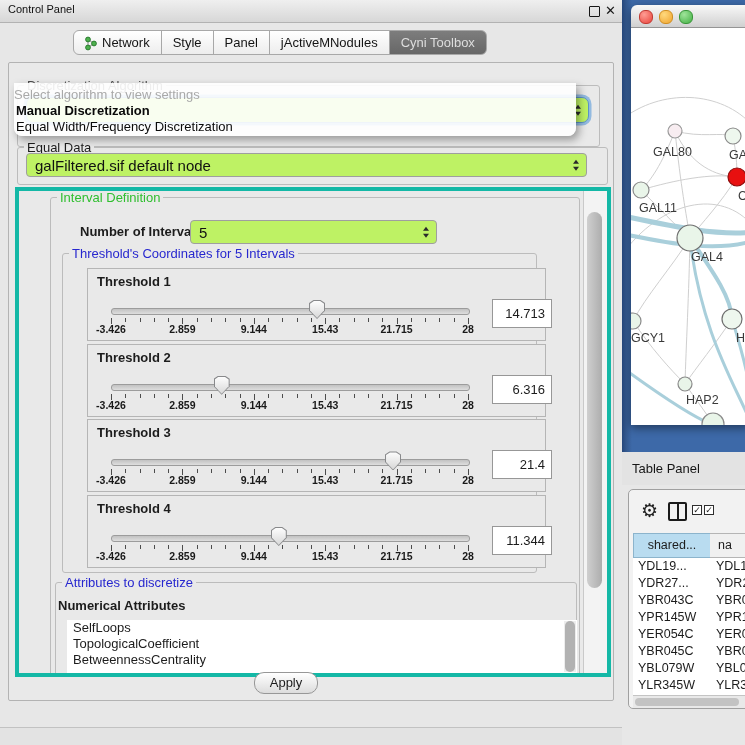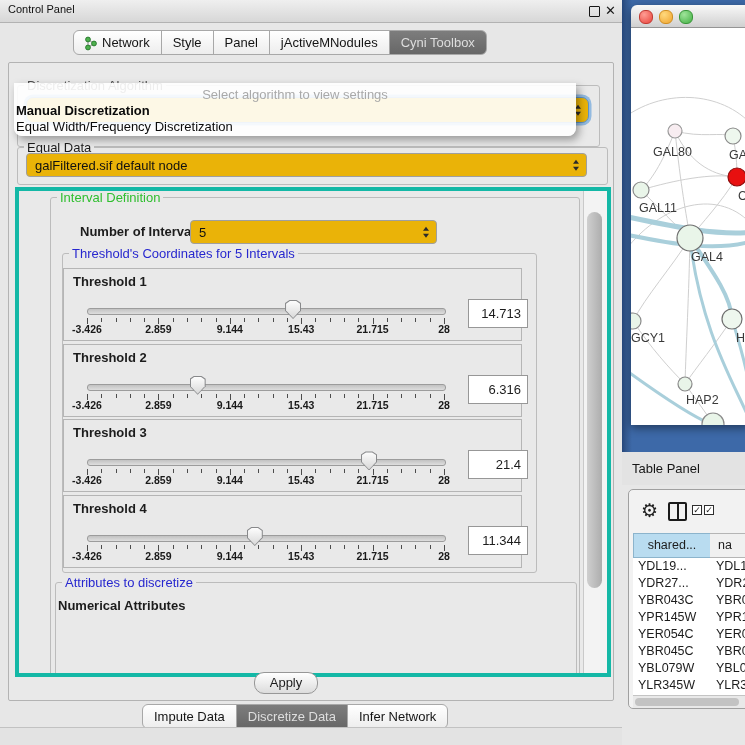--- a/index.html
+++ b/index.html
@@ -15,38 +15,38 @@
   #top-tabs{left:74px;top:30px;height:24px;display:flex}
   .tab{height:18px;line-height:18px;padding:3px 11px 2px 11px;font-size:13px;background:linear-gradient(#ffffff,#ededed);
        border:1px solid #a8a8a8;margin-left:-1px;color:#141414;display:flex;align-items:center;gap:5px;white-space:nowrap}
   .tab:first-child{border-radius:6px 0 0 6px}
   .tab:last-child{border-radius:0 6px 6px 0}
   .tab.sel{background:linear-gradient(#7d7d7d,#676767);color:#dedede}
   #main-panel{left:8px;top:62px;width:604px;height:637px;border:1px solid #b3b3b3;border-radius:2px;background:#e9e9e9}
   .group{position:absolute;border:1px solid #bcbcbc;border-radius:3px}
   .group-title{position:absolute;top:-8px;left:6px;background:#e9e9e9;padding:0 3px;font-size:13px;line-height:15px;white-space:nowrap}
   .t-green{color:#2fbe2f}.t-blue{color:#2727cf}.t-dark{color:#4a4a4a}
-  .combo{position:absolute;background:#eab308;border:1px solid #9f9f9f;border-radius:4px;font-size:13px;color:#111}
+  .combo{position:absolute;background:#bef264;border:1px solid #9f9f9f;border-radius:4px;font-size:15px;color:#111}
   .combo .val{position:absolute;left:8px;top:50%;transform:translateY(-50%);white-space:nowrap}
   .combo .arrows{position:absolute;right:7px;top:50%;transform:translateY(-50%)}
   .arr-up{width:0;height:0;border-left:3.5px solid transparent;border-right:3.5px solid transparent;border-bottom:4.5px solid #2a2a2a;margin-bottom:2.5px}
   .arr-dn{width:0;height:0;border-left:3.5px solid transparent;border-right:3.5px solid transparent;border-top:4.5px solid #2a2a2a}
   #algo-combo{left:25px;top:96px;width:563px;height:24px;border-radius:7px;border:1px solid #5b93c8;
               box-shadow:0 0 0 2.5px rgba(110,165,220,.7)}
   #popup{left:13px;top:82px;width:562px;height:53px;background:rgba(255,255,255,.9);border-radius:0 0 8px 8px;
          box-shadow:3px 4px 8px rgba(0,0,0,.35);z-index:50}
-  #popup .hint{position:absolute;top:4px;left:0;right:0;text-align:center;font-size:13px;color:#a9a9a9}
+  #popup .hint{position:absolute;top:4px;left:0;right:0;font-size:13px;color:#a9a9a9}
   #popup .it{position:absolute;left:2px;font-size:13px;color:#0a0a0a;white-space:nowrap}
   
   #scrollpane{left:14px;top:186px;width:588px;height:482px;border:4px solid #14b8a6;background:#e9e9e9;overflow:hidden}
   #vscroll{position:absolute;left:564px;top:0;width:23px;height:482px;background:#f3f3f3;border-left:1px solid #c9c9c9}
   #vscroll .thumb{position:absolute;left:3px;top:21px;width:15px;height:376px;border-radius:8px;
                   background:linear-gradient(90deg,#cfcfcf,#adadad)}
   
-  .thr-row{position:absolute;left:0;width:457px;height:71px;border:1px solid #b5b5b5;background:#e9e9e9}
+  .thr-row{position:absolute;left:24px;width:457px;height:71px;border:1px solid #b5b5b5;background:#e9e9e9}
   .thr-row .lbl{position:absolute;left:9px;top:5px;font-size:13px;font-weight:bold}
   .sl-track{position:absolute;left:23px;top:39px;width:357px;height:5px;border:1px solid #9c9c9c;border-radius:3px;
             background:linear-gradient(#c2c2c2,#dedede)}
   .sl-thumb{position:absolute;top:31px;width:16px;height:19px;z-index:3}
   .sl-thumb .o{position:absolute;inset:0;background:#88898b;clip-path:polygon(28% 0,72% 0,100% 16%,100% 56%,50% 100%,0 56%,0 16%)}
   .sl-thumb .i{position:absolute;left:1px;top:1px;right:1px;bottom:1px;background:linear-gradient(#fdfdfd,#d8d8d8);
                clip-path:polygon(28% 0,72% 0,100% 16%,100% 56%,50% 100%,0 56%,0 16%)}
   .tick{position:absolute;width:1px;background:#4c4c4c}
   .tick-label{position:absolute;top:54px;font-size:10.5px;font-weight:bold;color:#191919;transform:translateX(-50%);white-space:nowrap}
   .thr-val{position:absolute;left:404px;top:30px;width:52px;height:27px;background:#fff;border:1px solid #979797;
@@ -338,34 +338,39 @@
               </div>
               <div class="thr-val">11.344</div>
             </div>
           </div>
       </div>
 
       <div class="group" style="left:36px;top:391px;width:520px;height:120px">
         <span class="group-title t-blue">Attributes to discretize</span>
       </div>
       <div class="abs" style="left:39px;top:407px;font-size:13px;font-weight:bold">Numerical Attributes</div>
+      <div class="abs" id="attr-list">
+        <div id="attr-items">
+            <div class="item">SelfLoops</div>
+            <div class="item">TopologicalCoefficient</div>
+            <div class="item">BetweennessCentrality</div>
+          </div>
+        <div id="attr-scroll">
+            <div class="thumb"></div>
+          </div>
+      </div>
 
       <div id="vscroll">
           <div class="thumb"></div>
         </div>
     </div>
 
     <div class="abs" id="apply-btn" style="left:245px;top:609px">Apply</div>
   </div>
 
-  <div class="abs" id="bottom-tabs">
-      <div class="tab">Impute Data</div>
-      <div class="tab sel">Discretize Data</div>
-      <div class="tab">Infer Network</div>
-    </div>
   <div class="abs" id="footer-line"></div>
 </div>
 
 <div class="abs" id="blue-area"></div>
 
 <div id="net-win">
   <div id="net-title">
     <div class="light" style="left:8px;background:radial-gradient(circle at 35% 30%,#ff9d94,#e8443c);border:1px solid #c03b33"></div>
     <div class="light" style="left:28px;background:radial-gradient(circle at 35% 30%,#ffd97e,#efa42f);border:1px solid #cf8e22"></div>
     <div class="light" style="left:48px;background:radial-gradient(circle at 35% 30%,#9fe49a,#43b044);border:1px solid #3a953a"></div>

